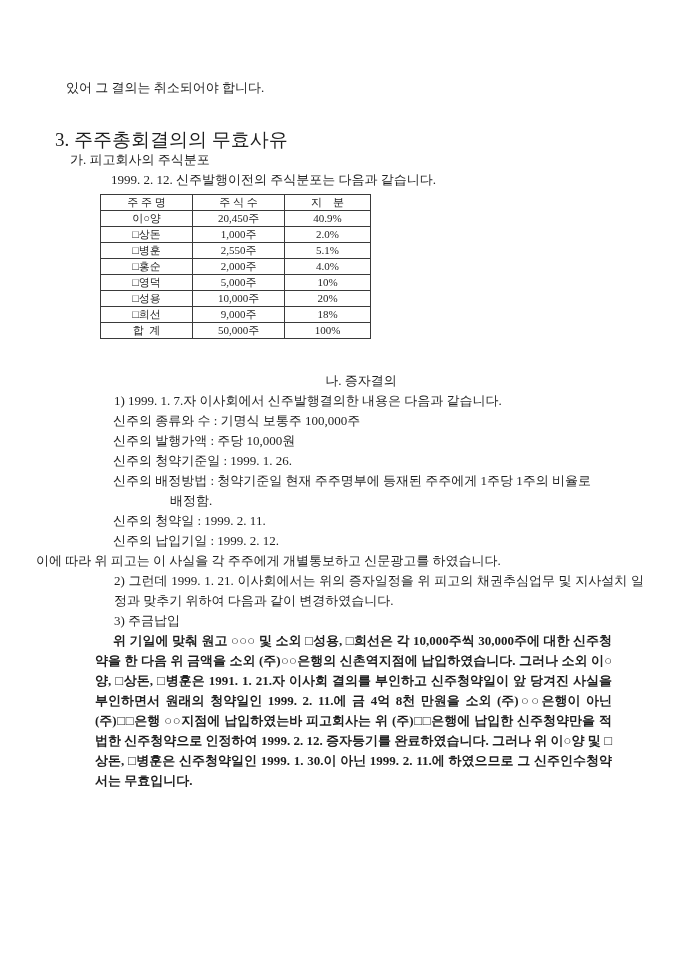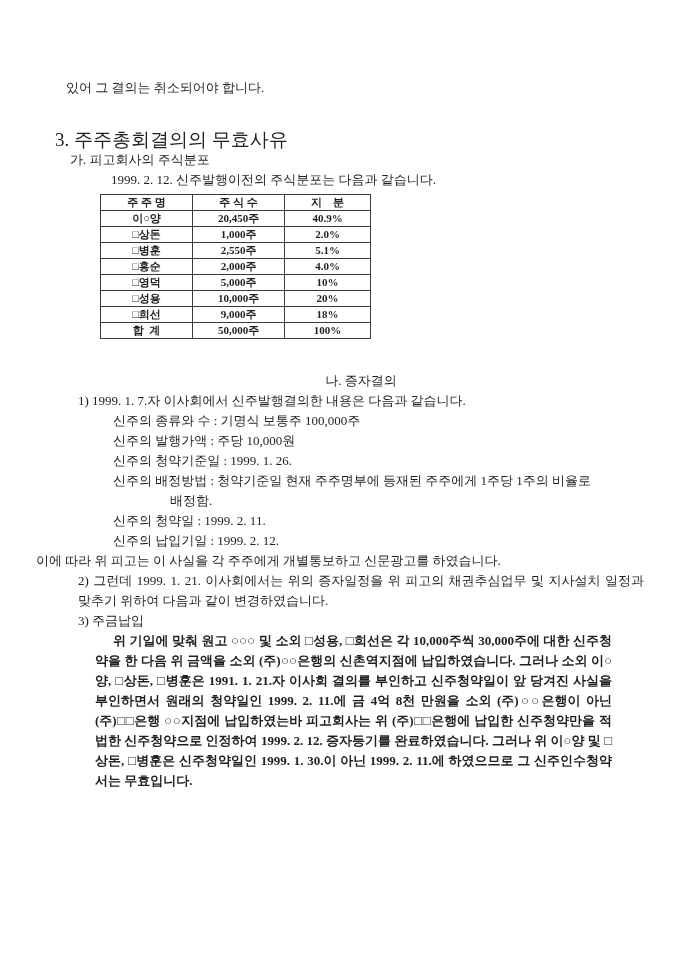--- a/index.html
+++ b/index.html
@@ -13,29 +13,29 @@
   }
   .page { padding:78px 36px 30px 36px; }
 
   .opening   { margin-left:30px; margin-bottom:32px; }
   .sec-title { margin-left:19px; font-size:19px; font-weight:normal; }
   .ga-title  { margin-left:34px; }
   .intro     { margin-left:75px; }
 
   .share-table { border-collapse:collapse; margin:4px 0 0 64px; font-size:11px; line-height:15px; }
   .share-table th, .share-table td {
-    border:1px solid #3a3a3a; text-align:center; font-weight:bold;
+    border:1px solid #3a3a3a; text-align:center; font-weight:normal;
     white-space:pre; padding:0 2px; height:15px;
   }
   .share-table th:nth-child(1), .share-table td:nth-child(1) { width:92px; }
   .share-table th:nth-child(2), .share-table td:nth-child(2) { width:92px; }
   .share-table th:nth-child(3), .share-table td:nth-child(3) { width:86px; }
 
   .na-title  { margin-left:42px; margin-top:32px;text-align:center; }
-  .num-item  { margin-left:42px; text-align:justify; }
+  .num-item  { margin-left:78px; text-align:justify; }
   .detail-lines { margin-left:77px; }
   .doc-line  { white-space:pre-wrap; }
   .extra-ind-1 { margin-left:57px; }
 
   .para { margin-left:0; text-align:justify; }
   .body3 { margin-left:59px; margin-right:32px; text-indent:18px; text-align:justify;font-weight:bold; }
 </style>
 </head>
 <body>
 

